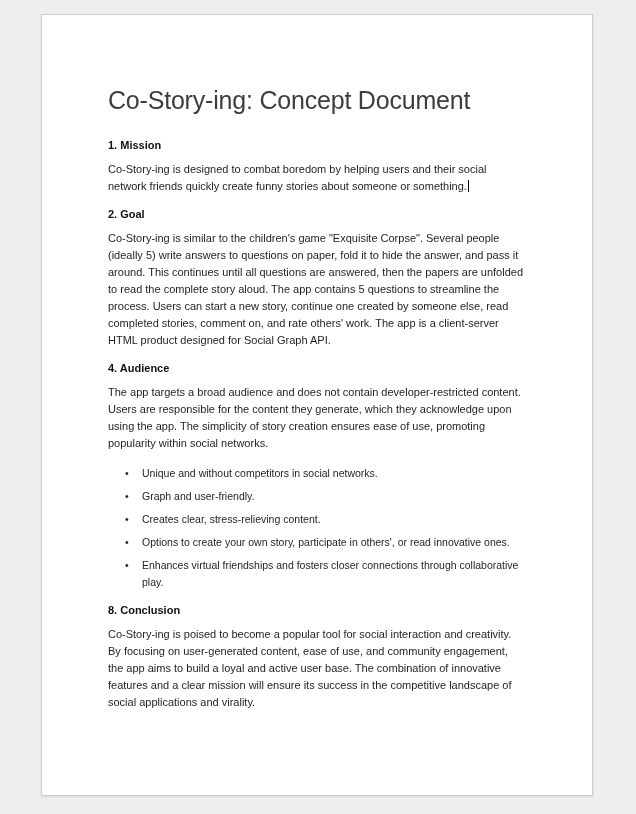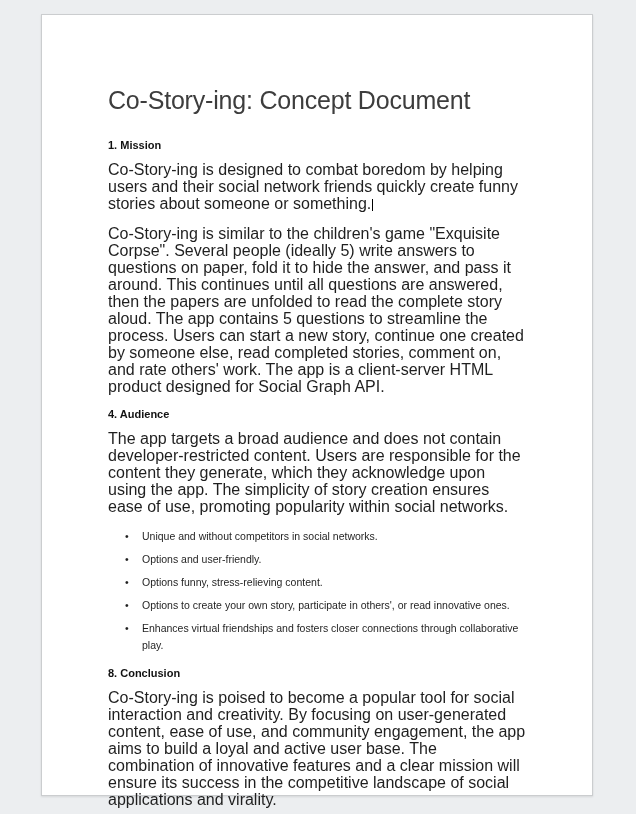--- a/index.html
+++ b/index.html
@@ -41,21 +41,21 @@
     margin: 0 0 24px 0;
   }
   .heading {
     font-size: 11px;
     line-height: 13px;
     font-weight: 700;
     color: #111111;
     margin: 0 0 9px 0;
   }
   .body-text {
-    font-size: 16px;
+    font-size: 11px;
     line-height: 17px;
     margin: 0 0 13px 0;
   }
   .features {
     list-style: none;
     margin: 0 0 13px 0;
     padding: 0;
   }
   .features li {
     position: relative;
@@ -88,44 +88,45 @@
     <div class="content">
 
       <h1 class="doc-title">Co-Story-ing: Concept Document</h1>
 
       <section>
         <h2 class="heading">1. Mission</h2>
         <p class="body-text"><span>Co-Story-ing is designed to combat boredom by helping users and their social network friends quickly create funny stories about someone or something.</span><span class="caret"></span></p>
       </section>
 
       <section>
+        <h2 class="heading">2. Goal</h2>
       </section>
 
       <section>
         <p class="body-text">Co-Story-ing is similar to the children's game "Exquisite Corpse". Several people (ideally 5) write answers to questions on paper, fold it to hide the answer, and pass it around. This continues until all questions are answered, then the papers are unfolded to read the complete story aloud. The app contains 5 questions to streamline the process. Users can start a new story, continue one created by someone else, read completed stories, comment on, and rate others' work. The app is a client-server HTML product designed for Social Graph API.</p>
       </section>
 
       <section>
         <h2 class="heading">4. Audience</h2>
         <p class="body-text">The app targets a broad audience and does not contain developer-restricted content. Users are responsible for the content they generate, which they acknowledge upon using the app. The simplicity of story creation ensures ease of use, promoting popularity within social networks.</p>
       </section>
 
       <section>
         <ul class="features">
           <li>
             <span class="bullet-glyph">•</span>
             <span>Unique and without competitors in social networks.</span>
           </li>
           <li>
             <span class="bullet-glyph">•</span>
-            <span>Options and user-friendly.</span>
+            <span>Graph and user-friendly.</span>
           </li>
           <li>
             <span class="bullet-glyph">•</span>
-            <span>Options funny, stress-relieving content.</span>
+            <span>Creates clear, stress-relieving content.</span>
           </li>
           <li>
             <span class="bullet-glyph">•</span>
             <span>Options to create your own story, participate in others', or read innovative ones.</span>
           </li>
           <li>
             <span class="bullet-glyph">•</span>
             <span>Enhances virtual friendships and fosters closer connections through collaborative play.</span>
           </li>
         </ul>

